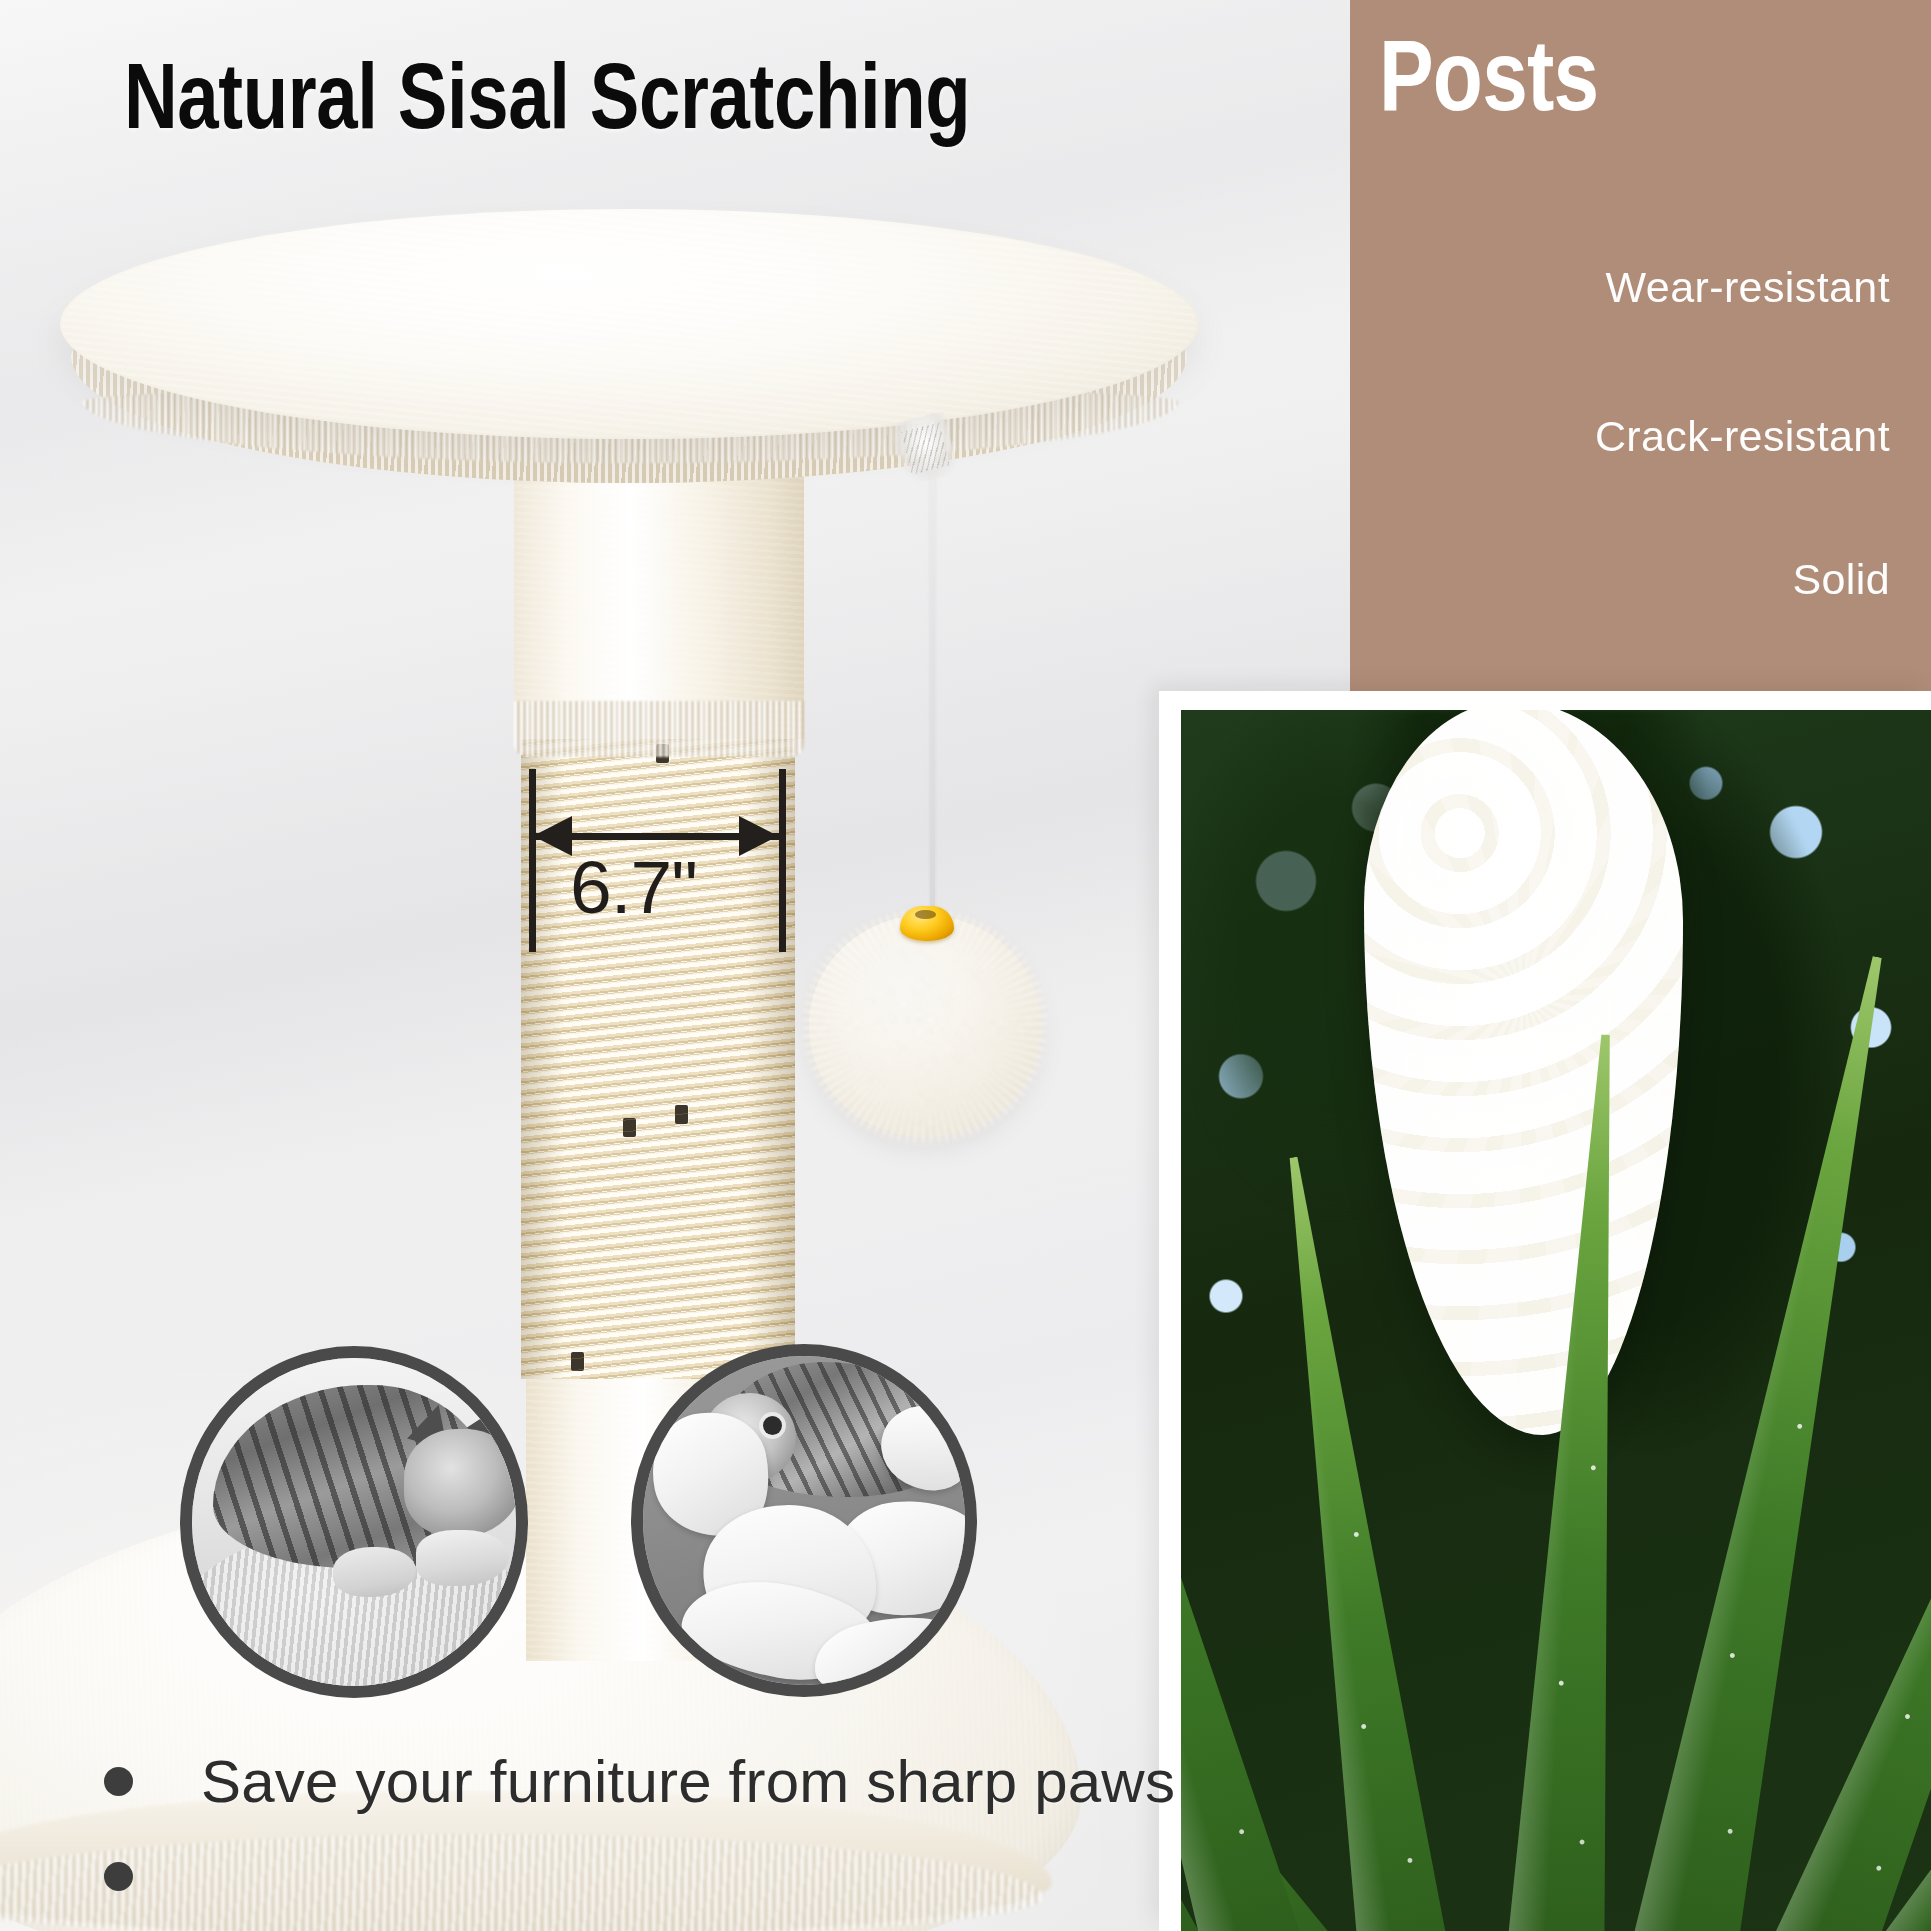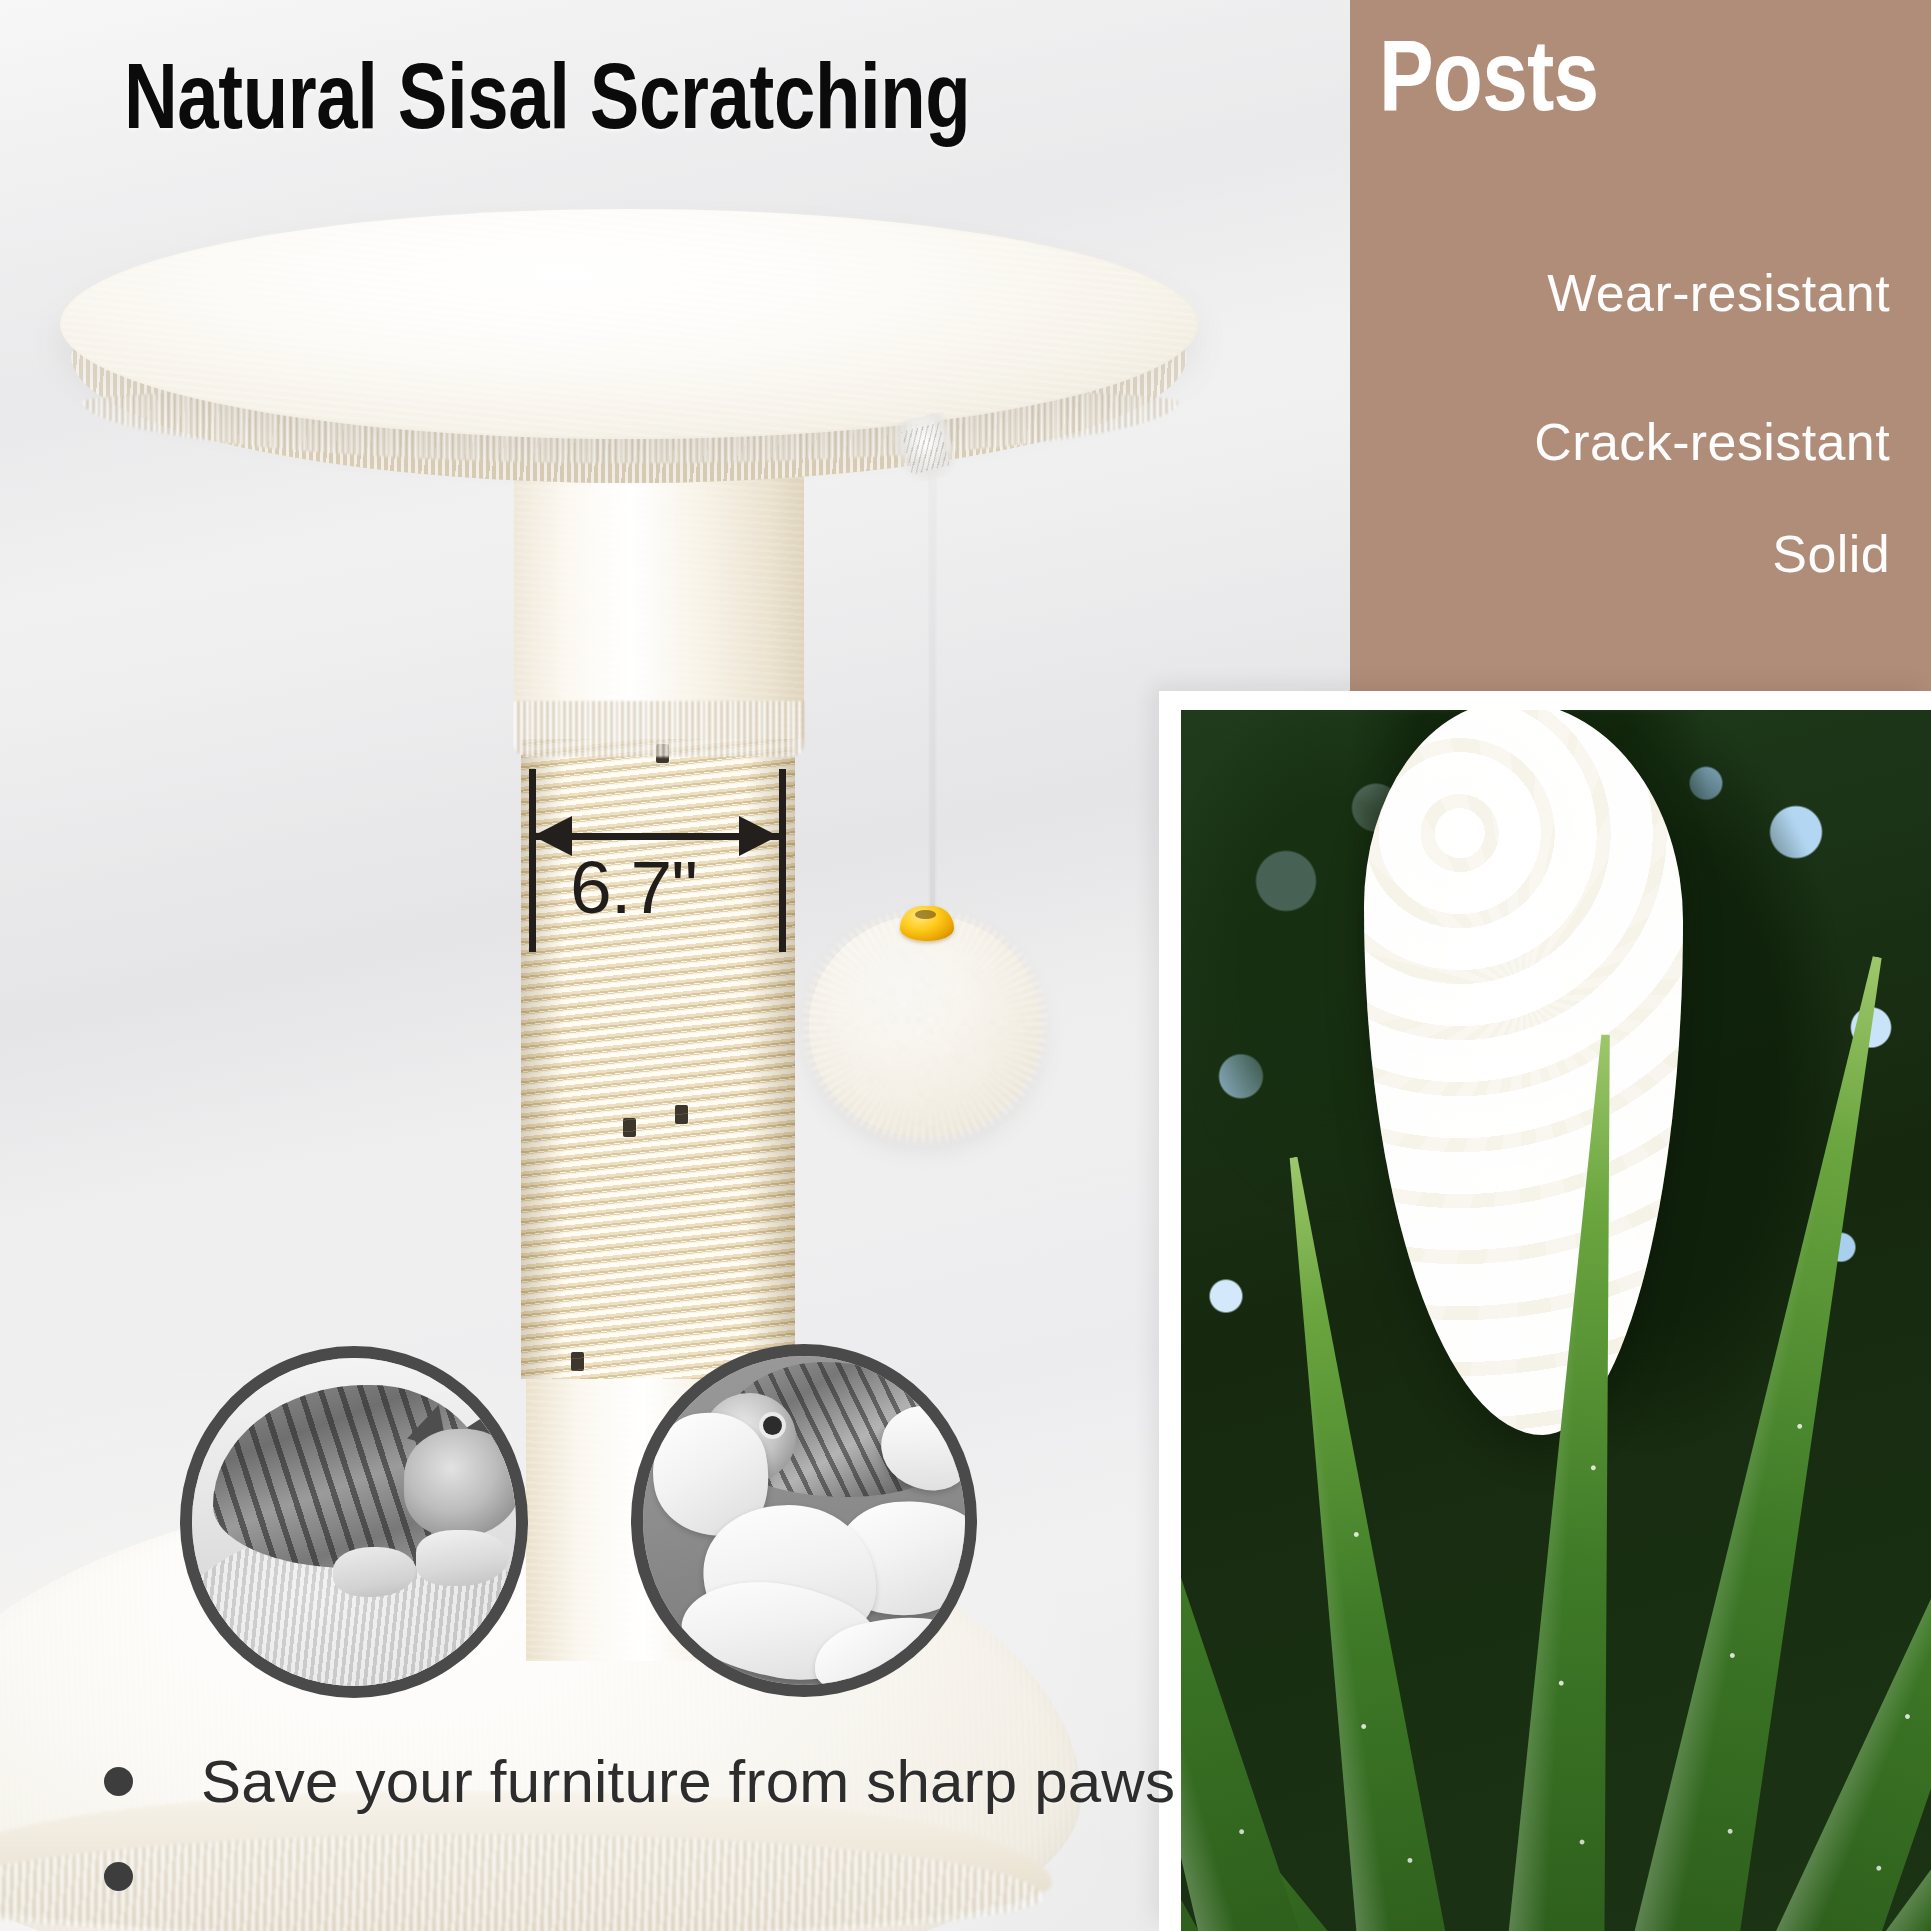--- a/index.html
+++ b/index.html
@@ -169,23 +169,23 @@
   .t3{left:189px;top:145px;width:154px;height:114px;border-radius:44% 56% 50% 50%/56% 44% 56% 44%;transform:rotate(-5deg);}
   .t4{left:39px;top:228px;width:193px;height:93px;border-radius:50% 50% 46% 54%/60% 40% 60% 40%;transform:rotate(10deg);}
   .t5{left:170px;top:263px;width:145px;height:71px;border-radius:36% 64% 44% 56%/54% 46% 54% 46%;transform:rotate(-14deg);}
   .t6{left:238px;top:50px;width:93px;height:83px;border-radius:54% 46% 48% 52%;transform:rotate(18deg);}
 
   
   .brown-panel{position:absolute;left:1350px;top:0;width:581px;height:840px;}
   .brown-title{position:absolute;left:29px;top:25px;font-size:100px;font-weight:bold;color:#ffffff;
     font-family:"Liberation Sans Narrow","Liberation Sans","DejaVu Sans",sans-serif;
     transform:scaleX(.82);transform-origin:left top;letter-spacing:-1px;line-height:1;}
-  .feature{position:absolute;right:41px;font-size:52px;color:#fdfdfd;letter-spacing:0.4px;
+  .feature{position:absolute;right:41px;font-size:43px;color:#fdfdfd;letter-spacing:0.4px;
     font-family:"Liberation Sans","DejaVu Sans",sans-serif;white-space:nowrap;}
-  .f0{top:263px;} .f1{top:412px;} .f2{top:524px;}
+  .f0{top:263px;} .f1{top:412px;} .f2{top:555px;}
 
   
   .headline{position:absolute;left:124px;top:50px;font-size:93px;font-weight:bold;color:#0b0b0b;
     font-family:"Liberation Sans Narrow","Liberation Sans","DejaVu Sans",sans-serif;
     transform:scaleX(.80);transform-origin:left top;letter-spacing:-0.5px;line-height:1;
     text-shadow:0 1.9px 4.8px rgba(255,255,255,.65);white-space:nowrap;}
 
   
   .plant-frame{position:absolute;left:1159px;top:691px;width:772px;height:1240px;
     background:#ffffff;box-shadow:-7.7px -7.7px 21px rgba(0,0,0,.07);}

